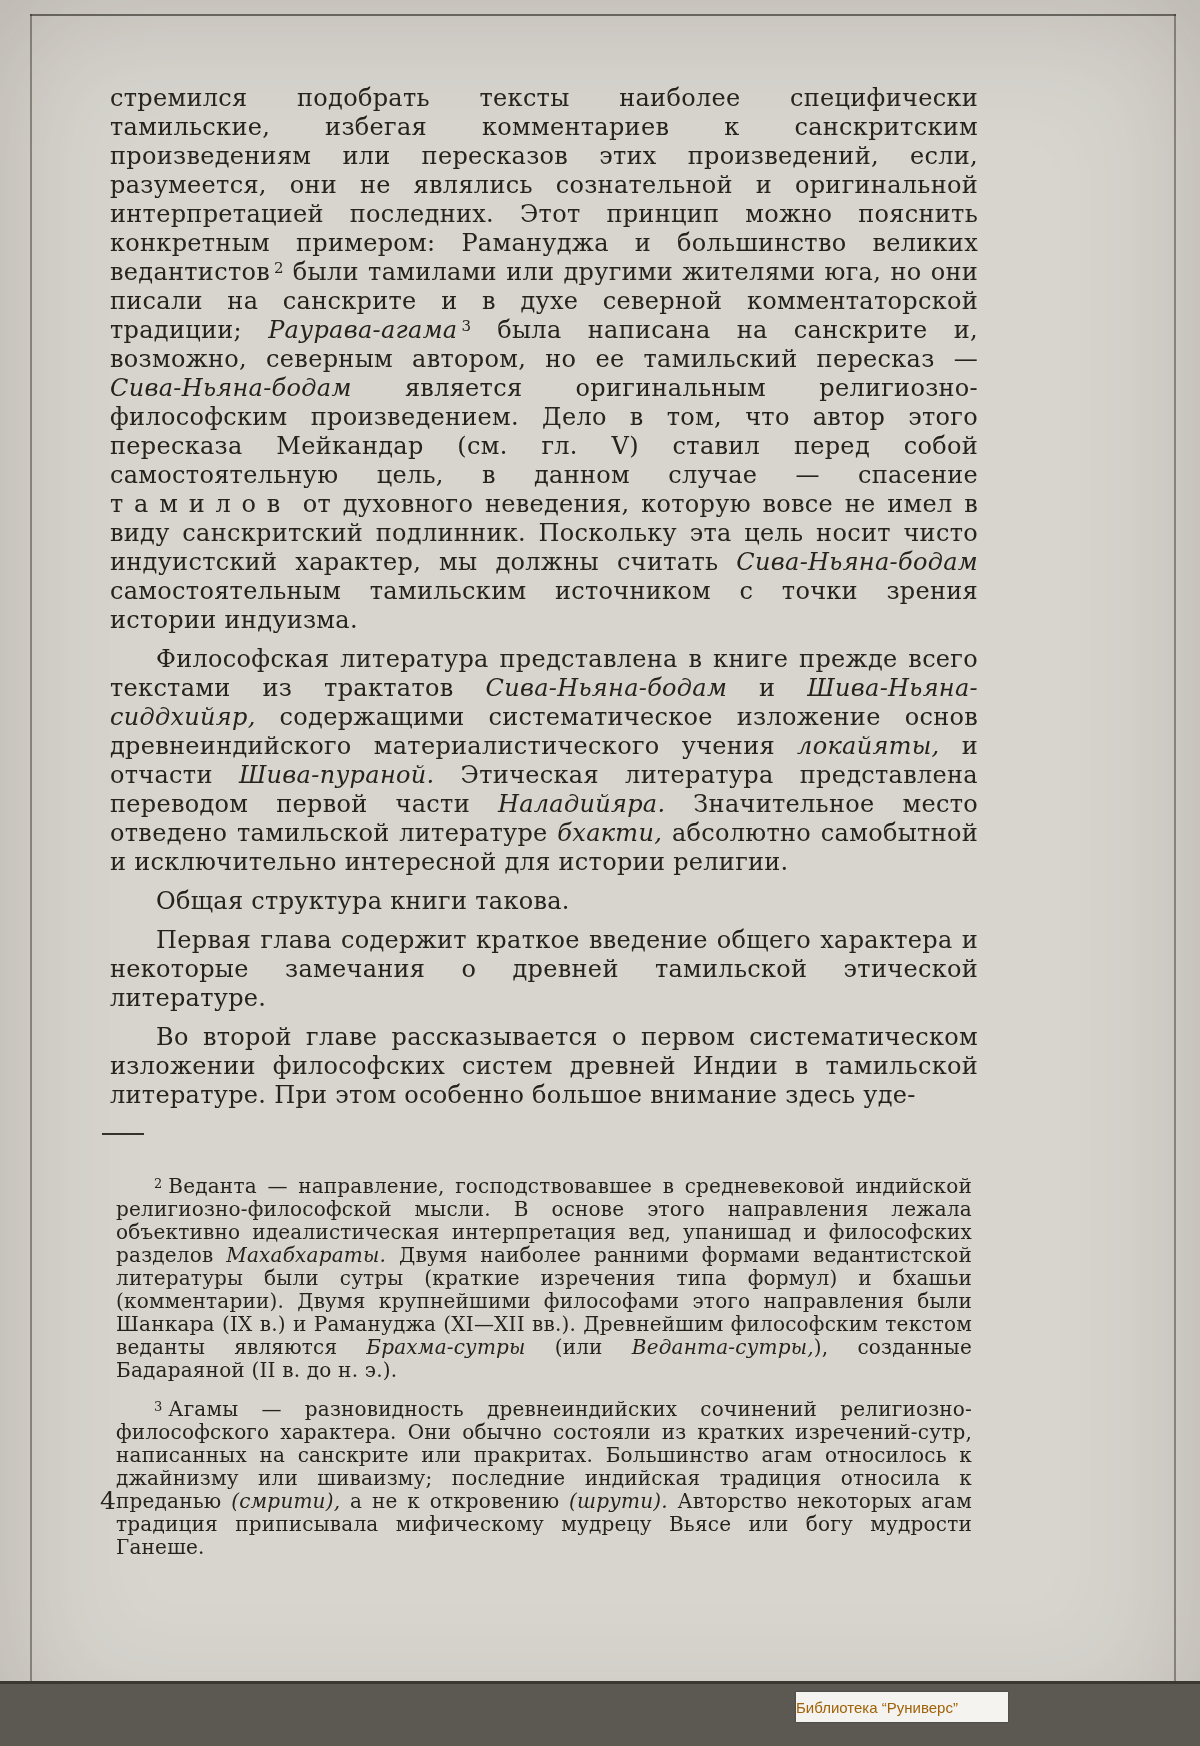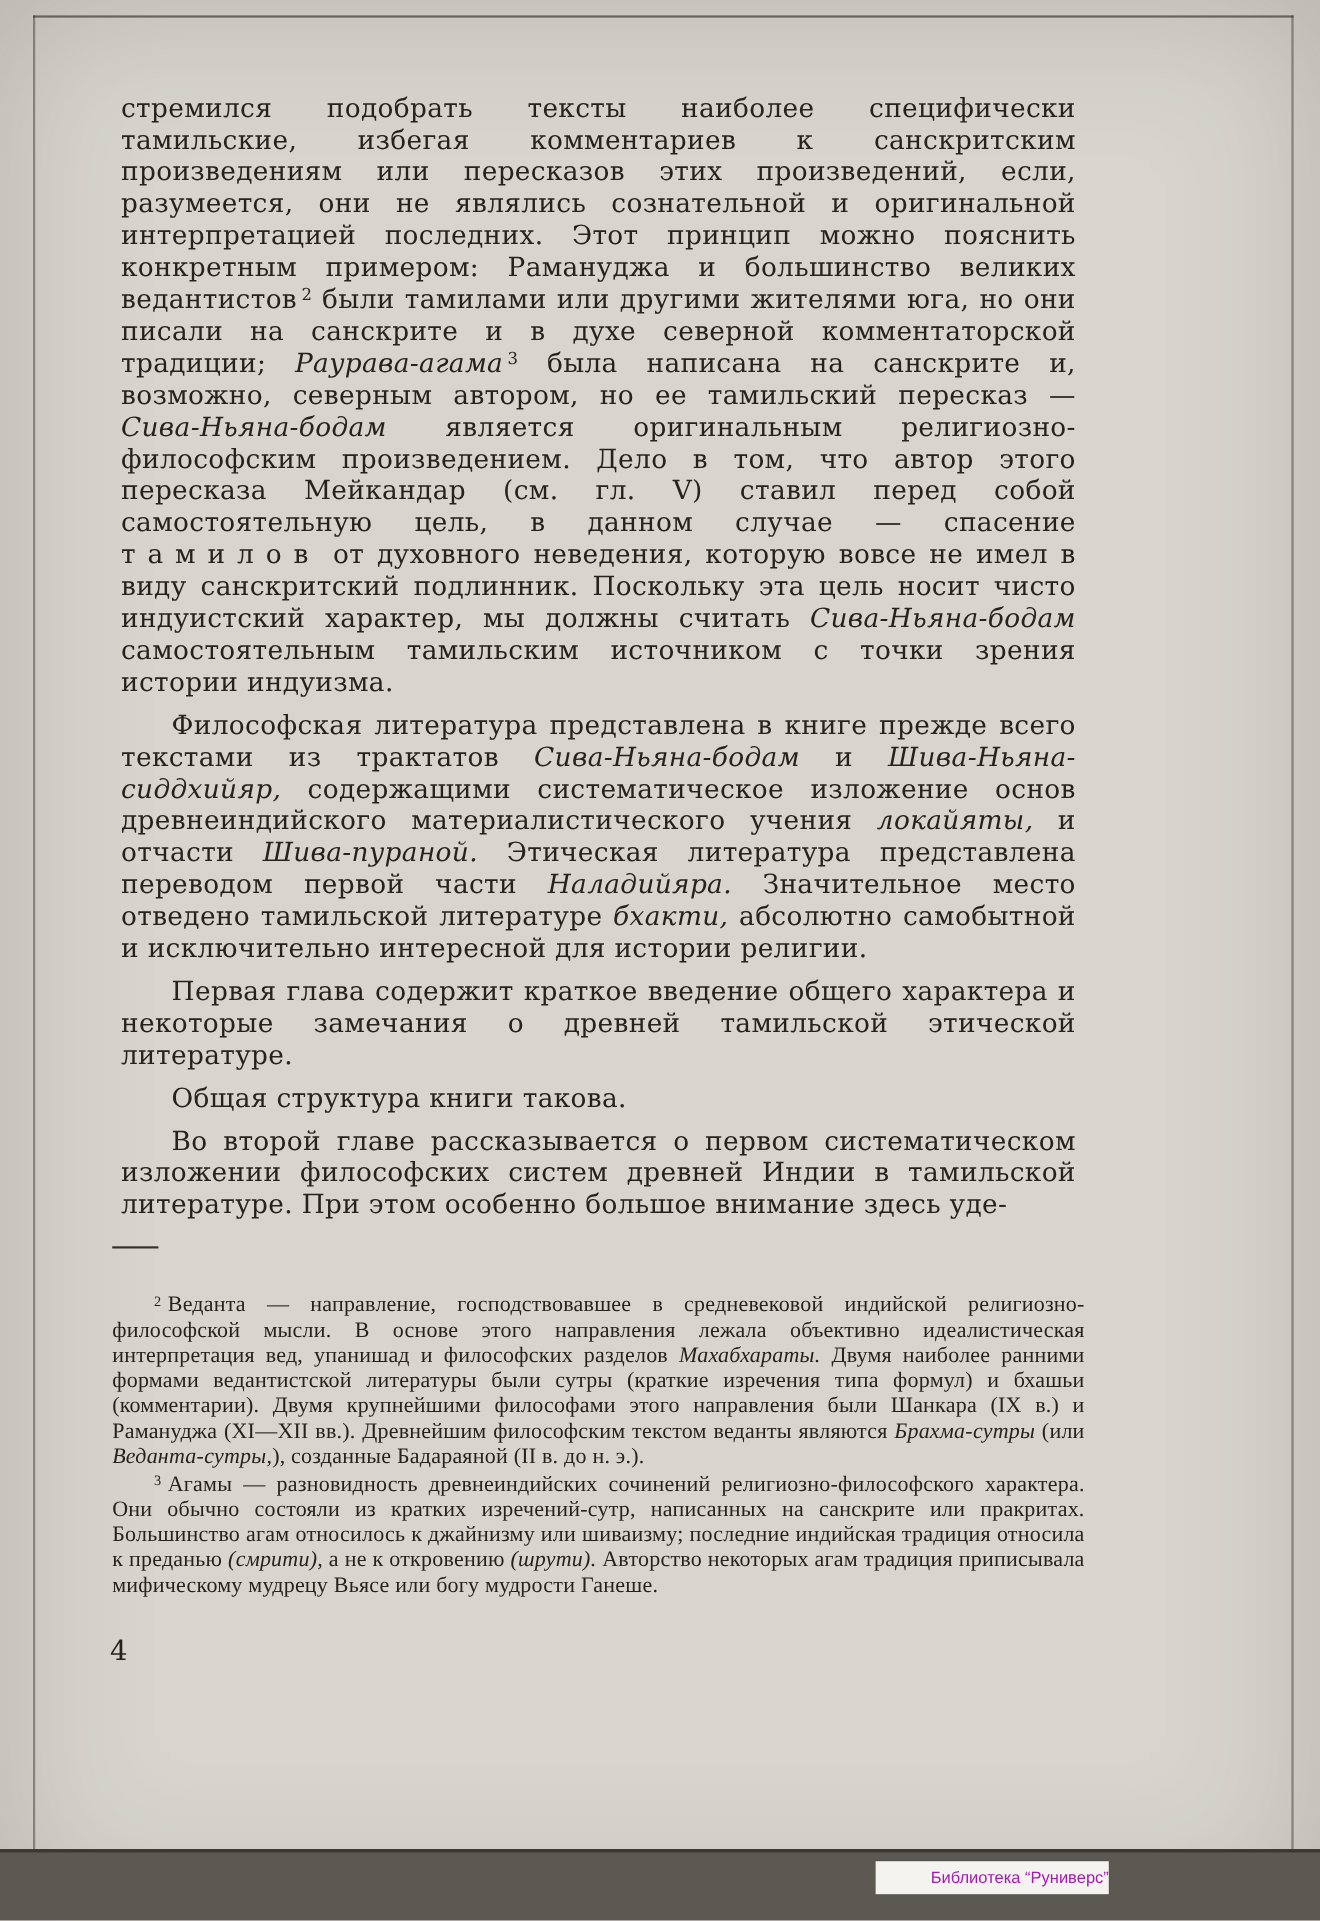--- a/index.html
+++ b/index.html
@@ -43,65 +43,64 @@
   }
 
   .fn-sep {
     width: 42px; height: 2px;
     background: #35322c;
     margin: 23px 0 0 2px;
   }
 
   .footnotes { margin-top: 40px; }
   .footnotes p {
-    margin: 2px;
+    margin: 16px;
     font-size: 20px;
     line-height: 23px;
     text-align: justify;
     letter-spacing: .2px;
     hyphens: none;
-    font-family: Liberation Serif, serif;
   }
   .footnotes .indent { text-indent: 38px; }
   .footnotes sup { font-size: 13px; vertical-align: 5px; margin: 0 6px 0 0; }
 
   .page-number {
     position: absolute; left: 100px; top: 1486px;
     font-size: 25px; color: #26231e;
   }
 
   .band {
     position: absolute; left: 0; right: 0; bottom: 0; height: 62px;
     background: #5c5953;
     border-top: 3px solid #3b3832;
   }
   .watermark {
     position: absolute; right: 192px; bottom: 24px;
     width: 212px; height: 30px;
     background: #f4f3f0;
-    display: flex; align-items: center; justify-content: flex-end;
+    display: flex; align-items: center; justify-content: flex-start;
     font-family: "Liberation Sans", sans-serif;
-    font-size: 15px; color: #a21caf;
+    font-size: 15px; color: #a16207;
     box-shadow: 0 0 2px rgba(0,0,0,.35);
   }
 </style>
 </head>
 <body>
 
 <div class="scan">
   <div class="edge edge-top"></div>
   <div class="edge edge-left"></div>
   <div class="edge edge-right"></div>
 
   <div class="content">
     <div class="body-text">
         <p class=""><span>стремился подобрать тексты наиболее специфически тамильские, избегая комментариев к санскритским произведениям или пересказов этих произведений, если, разумеется, они не являлись сознательной и оригинальной интерпретацией последних. Этот принцип можно пояснить конкретным примером: Рамануджа и большинство великих ведантистов</span><sup>2</sup><span> были тамилами или другими жителями юга, но они писали на санскрите и в духе северной комментаторской традиции; </span><span class="it">Раурава-агама</span><sup>3</sup><span> была написана на санскрите и, возможно, северным автором, но ее тамильский пересказ — </span><span class="it">Сива-Ньяна-бодам</span><span> является оригинальным религиозно-философским произведением. Дело в том, что автор этого пересказа Мейкандар (см. гл. V) ставил перед собой самостоятельную цель, в данном случае — спасение </span><span class="sp">тамилов</span><span> от духовного неведения, которую вовсе не имел в виду санскритский подлинник. Поскольку эта цель носит чисто индуистский характер, мы должны считать </span><span class="it">Сива-Ньяна-бодам</span><span> самостоятельным тамильским источником с точки зрения истории индуизма.</span></p>
         <p class="indent"><span>Философская литература представлена в книге прежде всего текстами из трактатов </span><span class="it">Сива-Ньяна-бодам</span><span> и </span><span class="it">Шива-Ньяна-сиддхийяр,</span><span> содержащими систематическое изложение основ древнеиндийского материалистического учения </span><span class="it">локайяты,</span><span> и отчасти </span><span class="it">Шива-пураной.</span><span> Этическая литература представлена переводом первой части </span><span class="it">Наладийяра.</span><span> Значительное место отведено тамильской литературе </span><span class="it">бхакти,</span><span> абсолютно самобытной и исключительно интересной для истории религии.</span></p>
+        <p class="indent"><span>Общая структура книги такова.</span></p>
         <p class="indent"><span>Первая глава содержит краткое введение общего характера и некоторые замечания о древней тамильской этической литературе.</span></p>
-        <p class="indent"><span>Общая структура книги такова.</span></p>
         <p class="indent"><span>Во второй главе рассказывается о первом систематическом изложении философских систем древней Индии в тамильской литературе. При этом особенно большое внимание здесь уде-</span></p>
       </div>
     <div class="fn-sep"></div>
     <div class="footnotes">
         <p class="indent"><sup>2</sup><span>Веданта — направление, господствовавшее в средневековой индийской религиозно-философской мысли. В основе этого направления лежала объективно идеалистическая интерпретация вед, упанишад и философских разделов </span><span class="it">Махабхараты.</span><span> Двумя наиболее ранними формами ведантистской литературы были сутры (краткие изречения типа формул) и бхашьи (комментарии). Двумя крупнейшими философами этого направления были Шанкара (IX в.) и Рамануджа (XI—XII вв.). Древнейшим философским текстом веданты являются </span><span class="it">Брахма-сутры</span><span> (или </span><span class="it">Веданта-сутры,</span><span>), созданные Бадараяной (II в. до н. э.).</span></p>
         <p class="indent"><sup>3</sup><span>Агамы — разновидность древнеиндийских сочинений религиозно-философского характера. Они обычно состояли из кратких изречений-сутр, написанных на санскрите или пракритах. Большинство агам относилось к джайнизму или шиваизму; последние индийская традиция относила к преданью </span><span class="it">(смрити),</span><span> а не к откровению </span><span class="it">(шрути).</span><span> Авторство некоторых агам традиция приписывала мифическому мудрецу Вьясе или богу мудрости Ганеше.</span></p>
       </div>
   </div>
 
   <div class="page-number">4</div>

